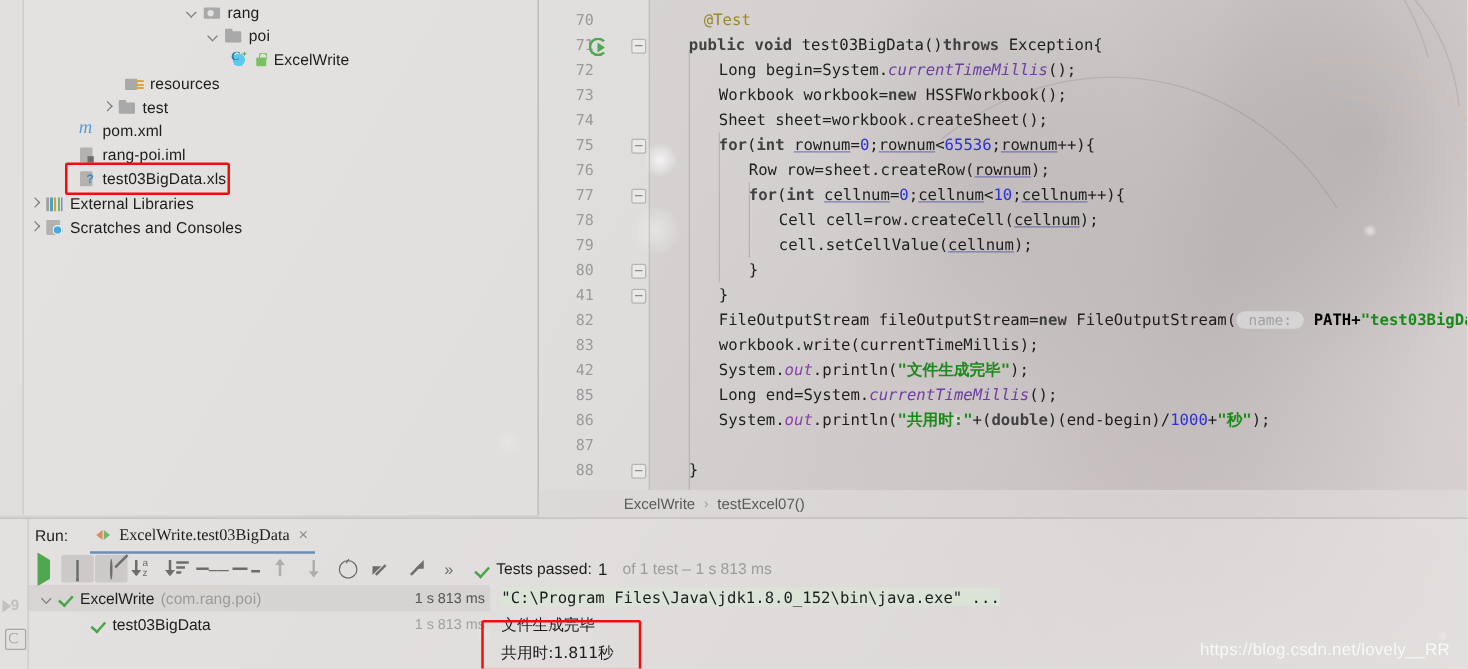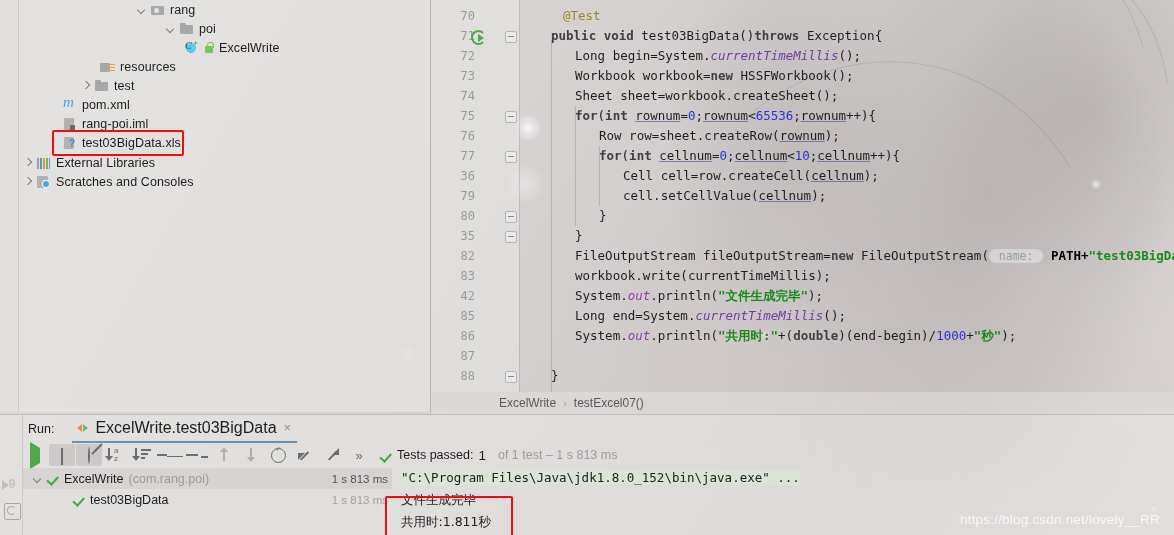--- a/index.html
+++ b/index.html
@@ -267,21 +267,21 @@
   }
   .tab-ico { width: 14px; height: 14px; position: relative; margin-right: 5px; }
   .tab-ico::before {
     content: ""; position: absolute; left: 1px; top: 3px;
     border-right: 5px solid #e08a5a; border-top: 4px solid transparent; border-bottom: 4px solid transparent;
   }
   .tab-ico::after {
     content: ""; position: absolute; left: 7px; top: 3px;
     border-left: 5px solid #6fb96f; border-top: 4px solid transparent; border-bottom: 4px solid transparent;
   }
-  .tab-title { font-size: 16px; color: #1d1d1d; }
+  .tab-title { font-size: 13px; color: #1d1d1d; font-family: Liberation Serif, serif; }
   .tab-close {
     margin-left: 7px; color: #8d8b89; font-size: 13px; line-height: 1;
   }
   .run-toolbar {
     position: absolute; left: 22px; top: 27px; height: 26px; width: 1152px;
     display: flex; align-items: center;
   }
   .tb {
     width: 26px; height: 22px; margin-right: 1px; position: relative;
     display: flex; align-items: center; justify-content: center;
@@ -428,21 +428,21 @@
   <div class="bokeh" style="left:505px;top:165px;width:38px;height:38px;opacity:.55"></div>
   <div class="bokeh" style="left:398px;top:345px;width:18px;height:18px;opacity:.5"></div>
   <div class="bokeh" style="left:1090px;top:180px;width:12px;height:9px;opacity:.8"></div>
   <div class="bokeh" style="left:760px;top:330px;width:10px;height:10px;opacity:.6"></div>
   <div class="bokeh" style="left:1150px;top:505px;width:8px;height:8px;opacity:.7"></div>
   <div class="bokeh" style="left:380px;top:500px;width:14px;height:14px;opacity:.5"></div>
 
   <div class="project-panel">
     <div class="panel-gutter"></div>
     <div id="tree-rows">
-        <div class="tree-row" style="left: 136px; top: 0px;">
+        <div class="tree-row" style="left: 148px; top: 0px;">
           <span class="arrow open"></span>
           <span class="ico ico-pkg"></span>
           <span class="tree-label">rang</span>
         </div>
         <div class="tree-row" style="left: 165px; top: 19px;">
           <span class="arrow open"></span>
           <span class="ico ico-folder"></span>
           <span class="tree-label">poi</span>
         </div>
         <div class="tree-row" style="left: 183px; top: 38px;">
@@ -505,28 +505,28 @@
         <div class="lineno" style="left: 8px; top: 86px;">74</div>
         <div class="code-line codetext" style="top: 86px; left: 144px;"><span class="plain">Sheet sheet=workbook.createSheet();</span></div>
         <div class="lineno" style="left: 8px; top: 106px;">75</div>
         <div class="fold" style="top: 111px;"></div>
         <div class="code-line codetext" style="top: 106px; left: 144px;"><span class="kw">for</span><span class="plain">(</span><span class="kw">int </span><span class="plain und">rownum</span><span class="plain">=</span><span class="num">0</span><span class="plain">;</span><span class="plain und">rownum</span><span class="plain">&lt;</span><span class="num">65536</span><span class="plain">;</span><span class="plain und">rownum</span><span class="plain">++){</span></div>
         <div class="lineno" style="left: 8px; top: 126px;">76</div>
         <div class="code-line codetext" style="top: 126px; left: 168px;"><span class="plain">Row row=sheet.createRow(</span><span class="plain und">rownum</span><span class="plain">);</span></div>
         <div class="lineno" style="left: 8px; top: 146px;">77</div>
         <div class="fold" style="top: 151px;"></div>
         <div class="code-line codetext" style="top: 146px; left: 168px;"><span class="kw">for</span><span class="plain">(</span><span class="kw">int </span><span class="plain und">cellnum</span><span class="plain">=</span><span class="num">0</span><span class="plain">;</span><span class="plain und">cellnum</span><span class="plain">&lt;</span><span class="num">10</span><span class="plain">;</span><span class="plain und">cellnum</span><span class="plain">++){</span></div>
-        <div class="lineno" style="left: 8px; top: 166px;">36</div>
+        <div class="lineno" style="left: 8px; top: 166px;">78</div>
         <div class="code-line codetext" style="top: 166px; left: 192px;"><span class="plain">Cell cell=row.createCell(</span><span class="plain und">cellnum</span><span class="plain">);</span></div>
         <div class="lineno" style="left: 8px; top: 186px;">79</div>
         <div class="code-line codetext" style="top: 186px; left: 192px;"><span class="plain">cell.setCellValue(</span><span class="plain und">cellnum</span><span class="plain">);</span></div>
         <div class="lineno" style="left: 8px; top: 206px;">80</div>
         <div class="fold" style="top: 211px;"></div>
         <div class="code-line codetext" style="top: 206px; left: 168px;"><span class="plain">}</span></div>
-        <div class="lineno" style="left: 8px; top: 226px;">35</div>
+        <div class="lineno" style="left: 8px; top: 226px;">41</div>
         <div class="fold" style="top: 231px;"></div>
         <div class="code-line codetext" style="top: 226px; left: 144px;"><span class="plain">}</span></div>
         <div class="lineno" style="left: 8px; top: 246px;">82</div>
         <div class="code-line codetext" style="top: 246px; left: 144px;"><span class="plain">FileOutputStream fileOutputStream=</span><span class="kw">new </span><span class="plain">FileOutputStream(</span><span class="hint"> name: </span><span class="cnst"> PATH+</span><span class="str">"test03BigData.xls"</span></div>
         <div class="lineno" style="left: 8px; top: 266px;">83</div>
         <div class="code-line codetext" style="top: 266px; left: 144px;"><span class="plain">workbook.write(currentTimeMillis);</span></div>
         <div class="lineno" style="left: 8px; top: 286px;">42</div>
         <div class="code-line codetext" style="top: 286px; left: 144px;"><span class="plain">System.</span><span class="fld">out</span><span class="plain">.println(</span><span class="str">"文件生成完毕"</span><span class="plain">);</span></div>
         <div class="lineno" style="left: 8px; top: 306px;">85</div>
         <div class="code-line codetext" style="top: 306px; left: 144px;"><span class="plain">Long end=System.</span><span class="stat">currentTimeMillis</span><span class="plain">();</span></div>

